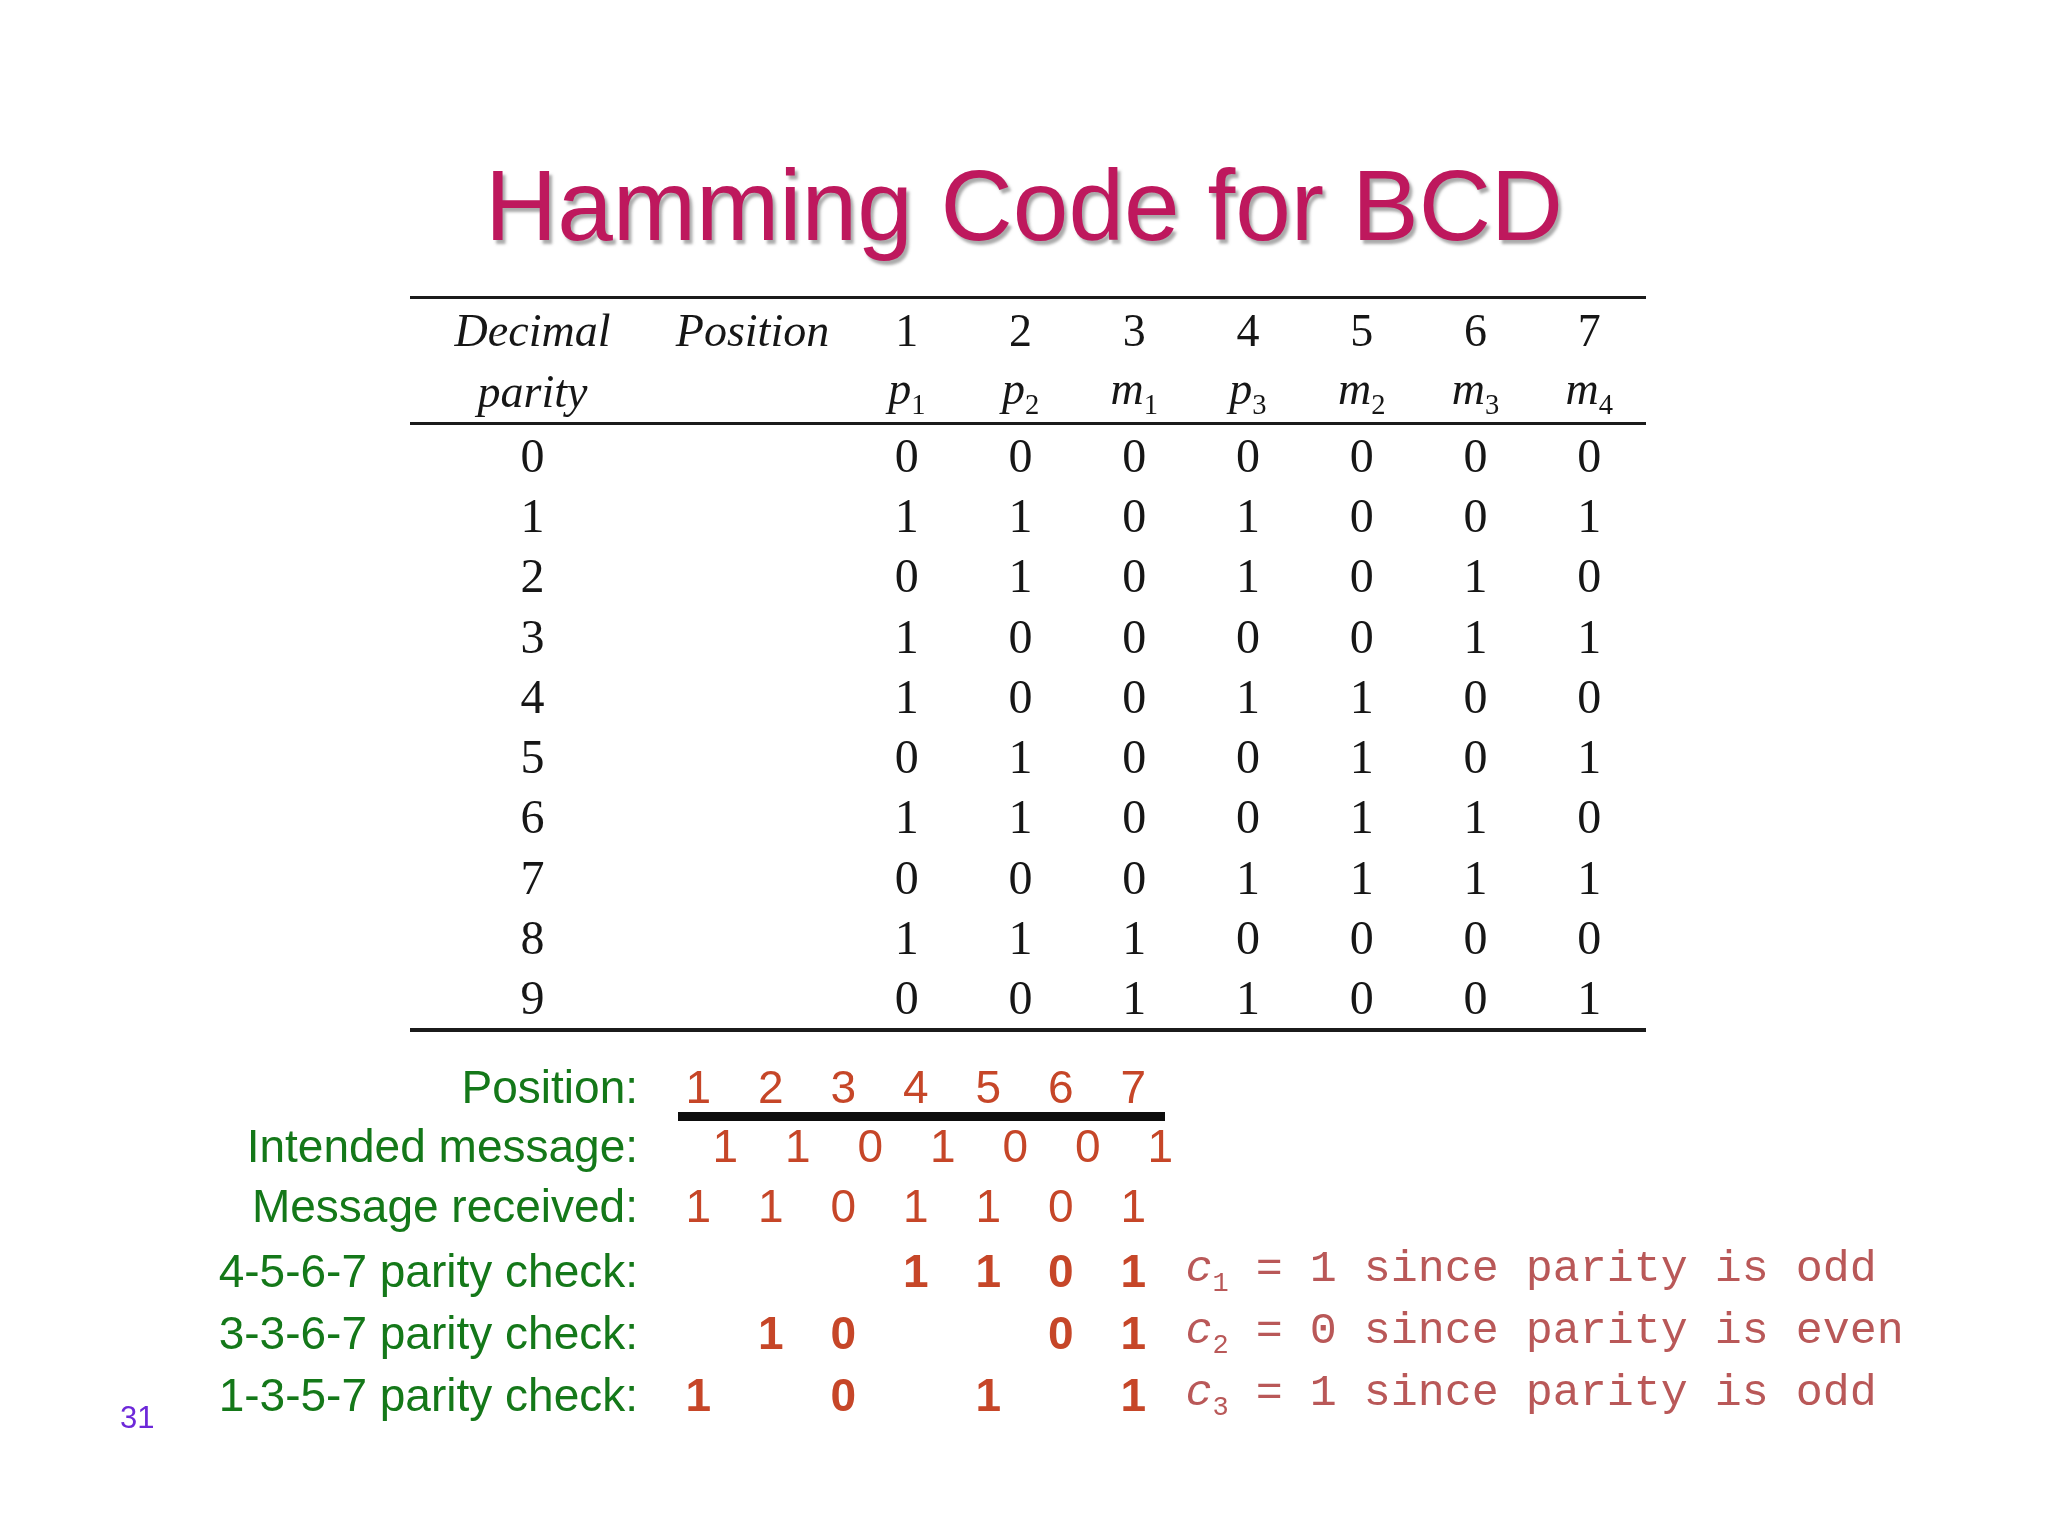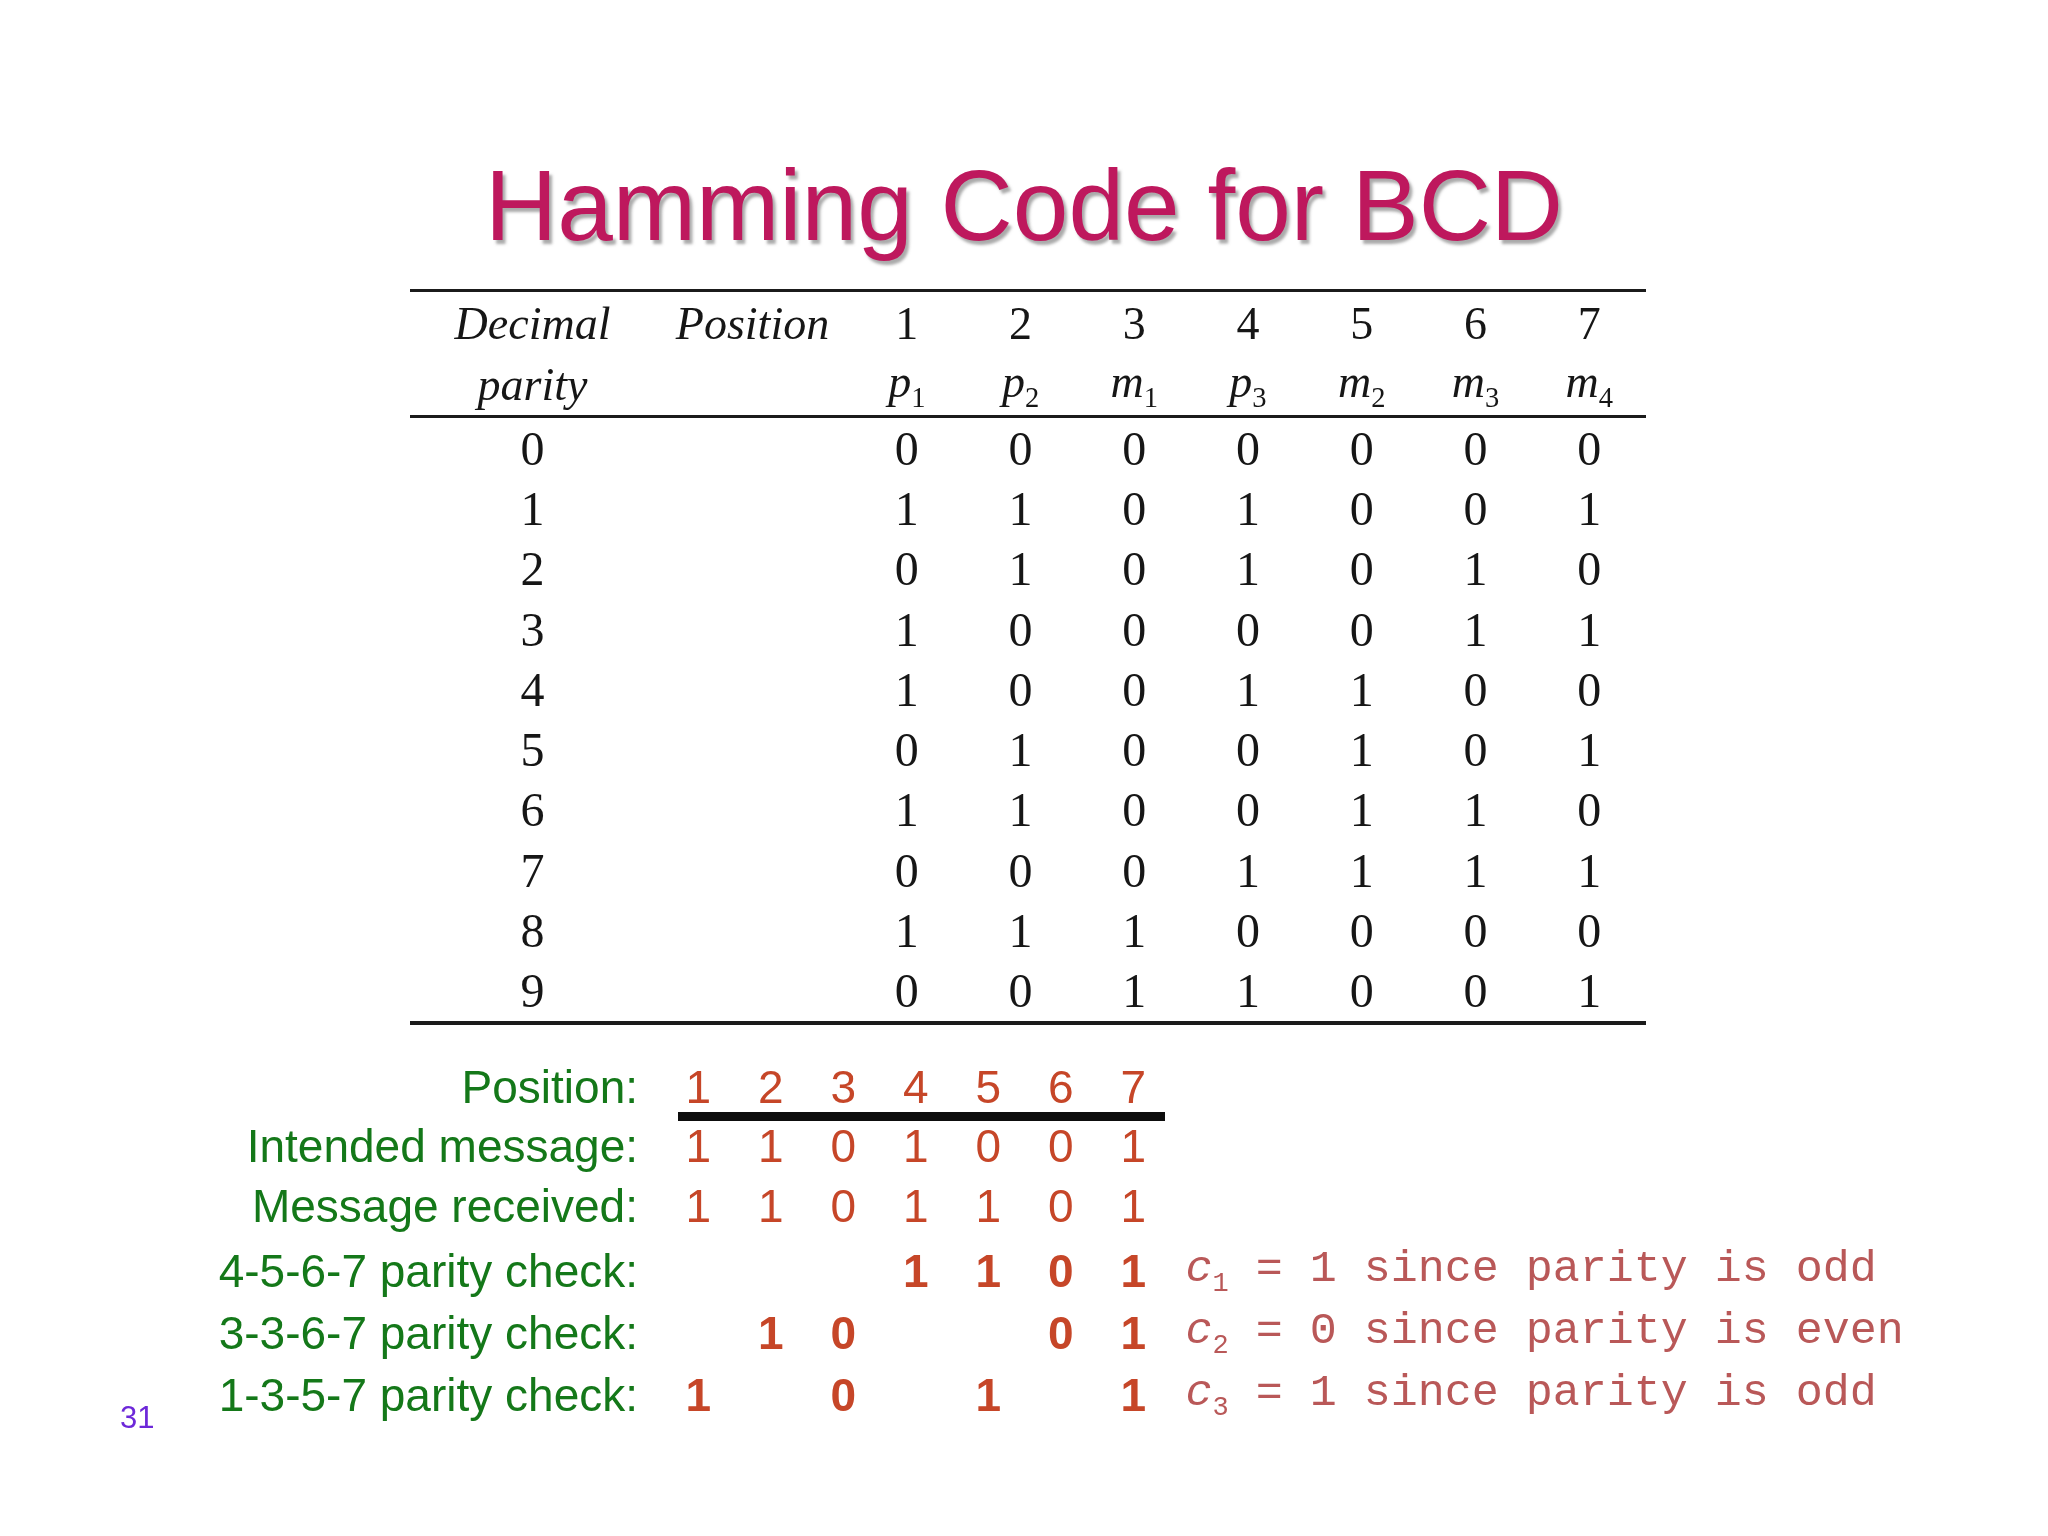--- a/index.html
+++ b/index.html
@@ -18,21 +18,21 @@
     text-align:center;
     font-size:100px; font-weight:400;
     color:#be185d;
     text-shadow:3px 4px 3px rgba(100,100,100,0.55);
     letter-spacing:0px;
     white-space:nowrap;
   }
 
   
   .htable {
-    position:absolute; left:410px; top:289px; width:1236px;
+    position:absolute; left:410px; top:296px; width:1236px;
     font-family:"Liberation Serif", "DejaVu Serif", serif;
     color:#161616;
   }
   .rule { height:3px; background:#1b1b1b; }
   .rule.bottom { height:4px; }
   .trow {
     display:grid;
     grid-template-columns:245px 195px repeat(7, 1fr);
     align-items:center;
   }
@@ -232,21 +232,21 @@
         <div class="wcells">
           <div>1</div>
           <div>2</div>
           <div>3</div>
           <div>4</div>
           <div>5</div>
           <div>6</div>
           <div>7</div>
         </div>
       </div>
-      <div class="wrow" style="top: 1117px;">
+      <div class="wrow" style="top: 1117px; gap: 27px;">
         <div class="wlabel">Intended message:</div>
         <div class="wcells">
           <div>1</div>
           <div>1</div>
           <div>0</div>
           <div>1</div>
           <div>0</div>
           <div>0</div>
           <div>1</div>
         </div>

